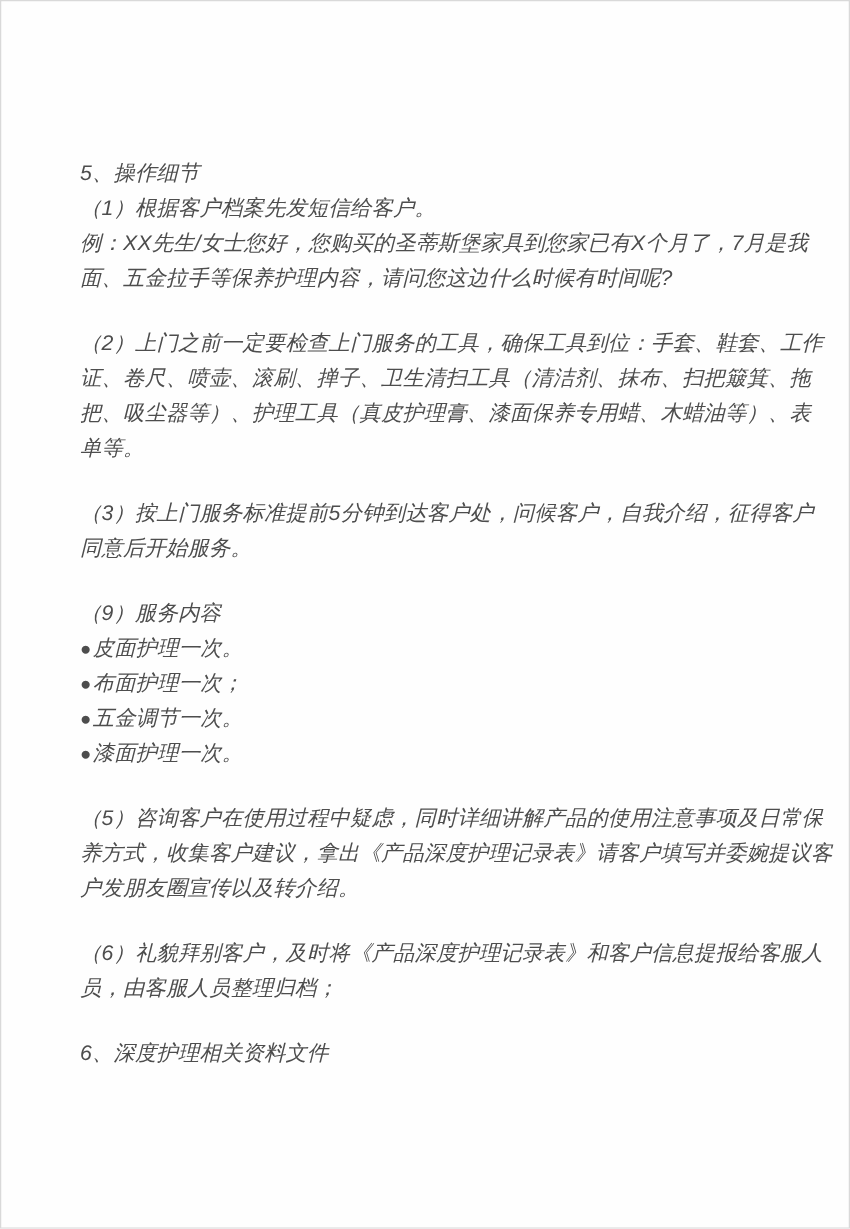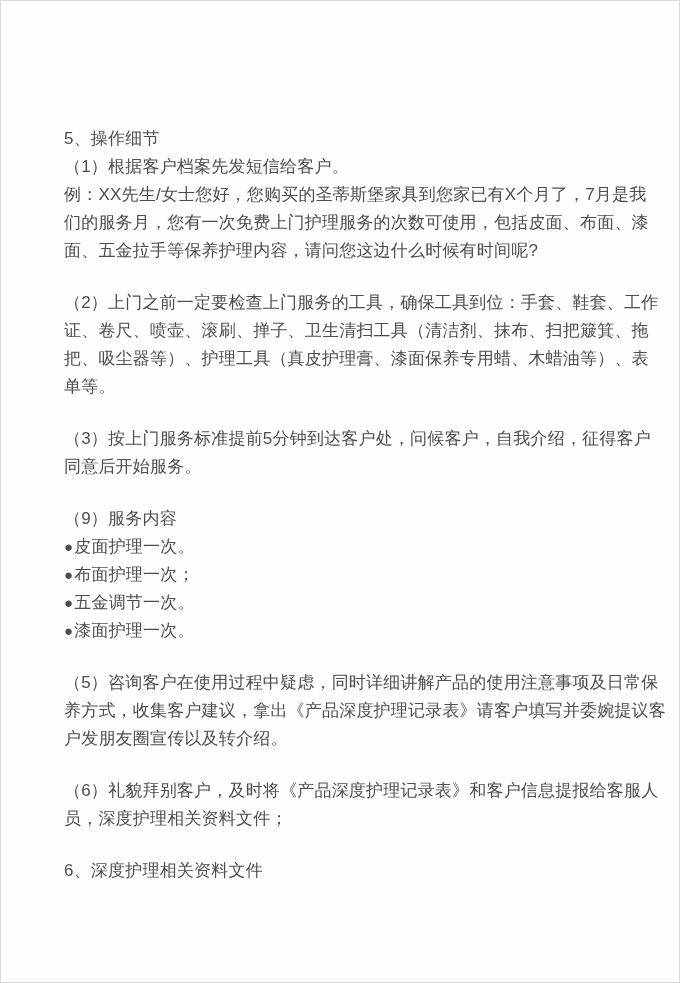--- a/index.html
+++ b/index.html
@@ -24,20 +24,21 @@
     font-size: 17px;
     line-height: 28px;
     color: #4d4d4d;
     letter-spacing: 0.2px;
   }
   .block { margin: 0; }
   .block.gap { margin-top: 24px; }
   .line {
     white-space: nowrap;
     height: 28px;
+    font-style: italic;
   }
   .bullet {
     font-size: 15px;
     margin-right: 1px;
   }
 </style>
 </head>
 <body>
 
 <div class="page" style="background: rgb(254, 254, 254); border-color: rgb(217, 217, 217);">
@@ -46,21 +47,20 @@
     <div class="block">
       <div class="line">5、操作细节</div>
     </div>
 
     <div class="block">
       <div class="line">（1）根据客户档案先发短信给客户。</div>
     </div>
 
     <div class="block">
       <div class="line">例：XX先生/女士您好，您购买的圣蒂斯堡家具到您家已有X个月了，7月是我</div>
-      <div class="line">们的服务月，您有一次免费上门护理服务的次数可使用，包括皮面、布面、漆</div>
       <div class="line">面、五金拉手等保养护理内容，请问您这边什么时候有时间呢?</div>
     </div>
 
     <div class="block gap">
       <div class="line">（2）上门之前一定要检查上门服务的工具，确保工具到位：手套、鞋套、工作</div>
       <div class="line">证、卷尺、喷壶、滚刷、掸子、卫生清扫工具（清洁剂、抹布、扫把簸箕、拖</div>
       <div class="line">把、吸尘器等）、护理工具（真皮护理膏、漆面保养专用蜡、木蜡油等）、表</div>
       <div class="line">单等。</div>
     </div>
 
@@ -81,21 +81,21 @@
     </div>
 
     <div class="block gap">
       <div class="line">（5）咨询客户在使用过程中疑虑，同时详细讲解产品的使用注意事项及日常保</div>
       <div class="line">养方式，收集客户建议，拿出《产品深度护理记录表》请客户填写并委婉提议客</div>
       <div class="line">户发朋友圈宣传以及转介绍。</div>
     </div>
 
     <div class="block gap">
       <div class="line">（6）礼貌拜别客户，及时将《产品深度护理记录表》和客户信息提报给客服人</div>
-      <div class="line">员，深度护理相关资料文件；</div>
+      <div class="line">员，由客服人员整理归档；</div>
     </div>
 
     <div class="block gap">
       <div class="line">6、深度护理相关资料文件</div>
     </div>
 
   </div>
 </div>
 
 </body></html>

